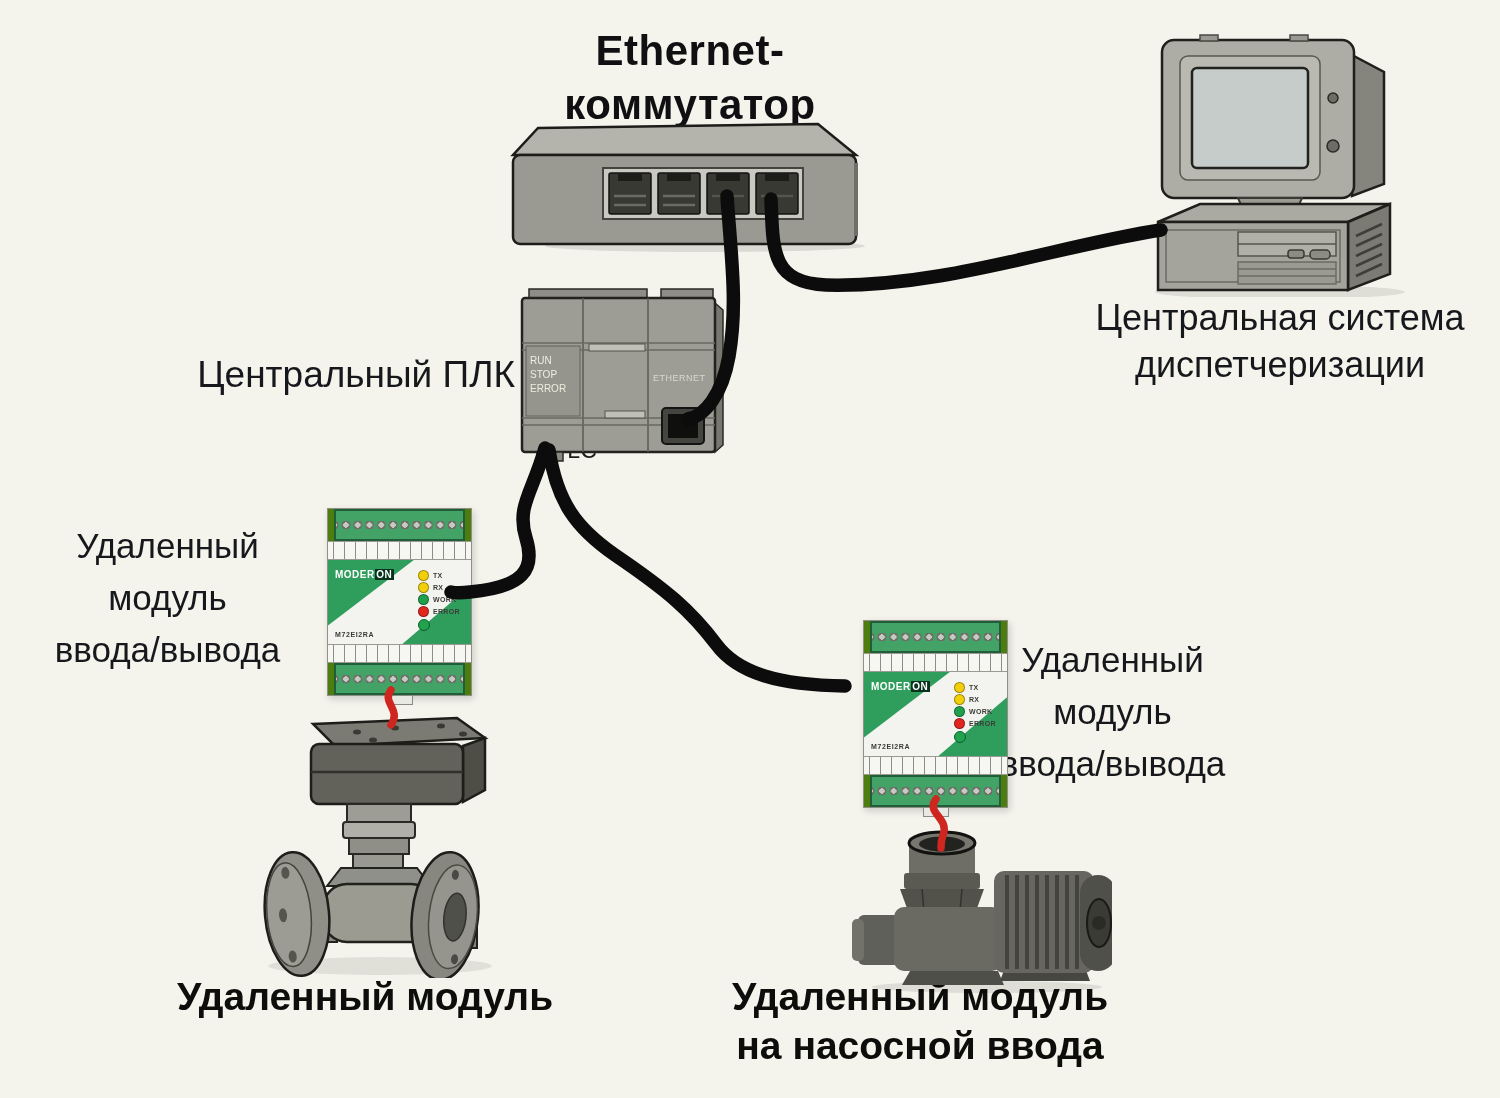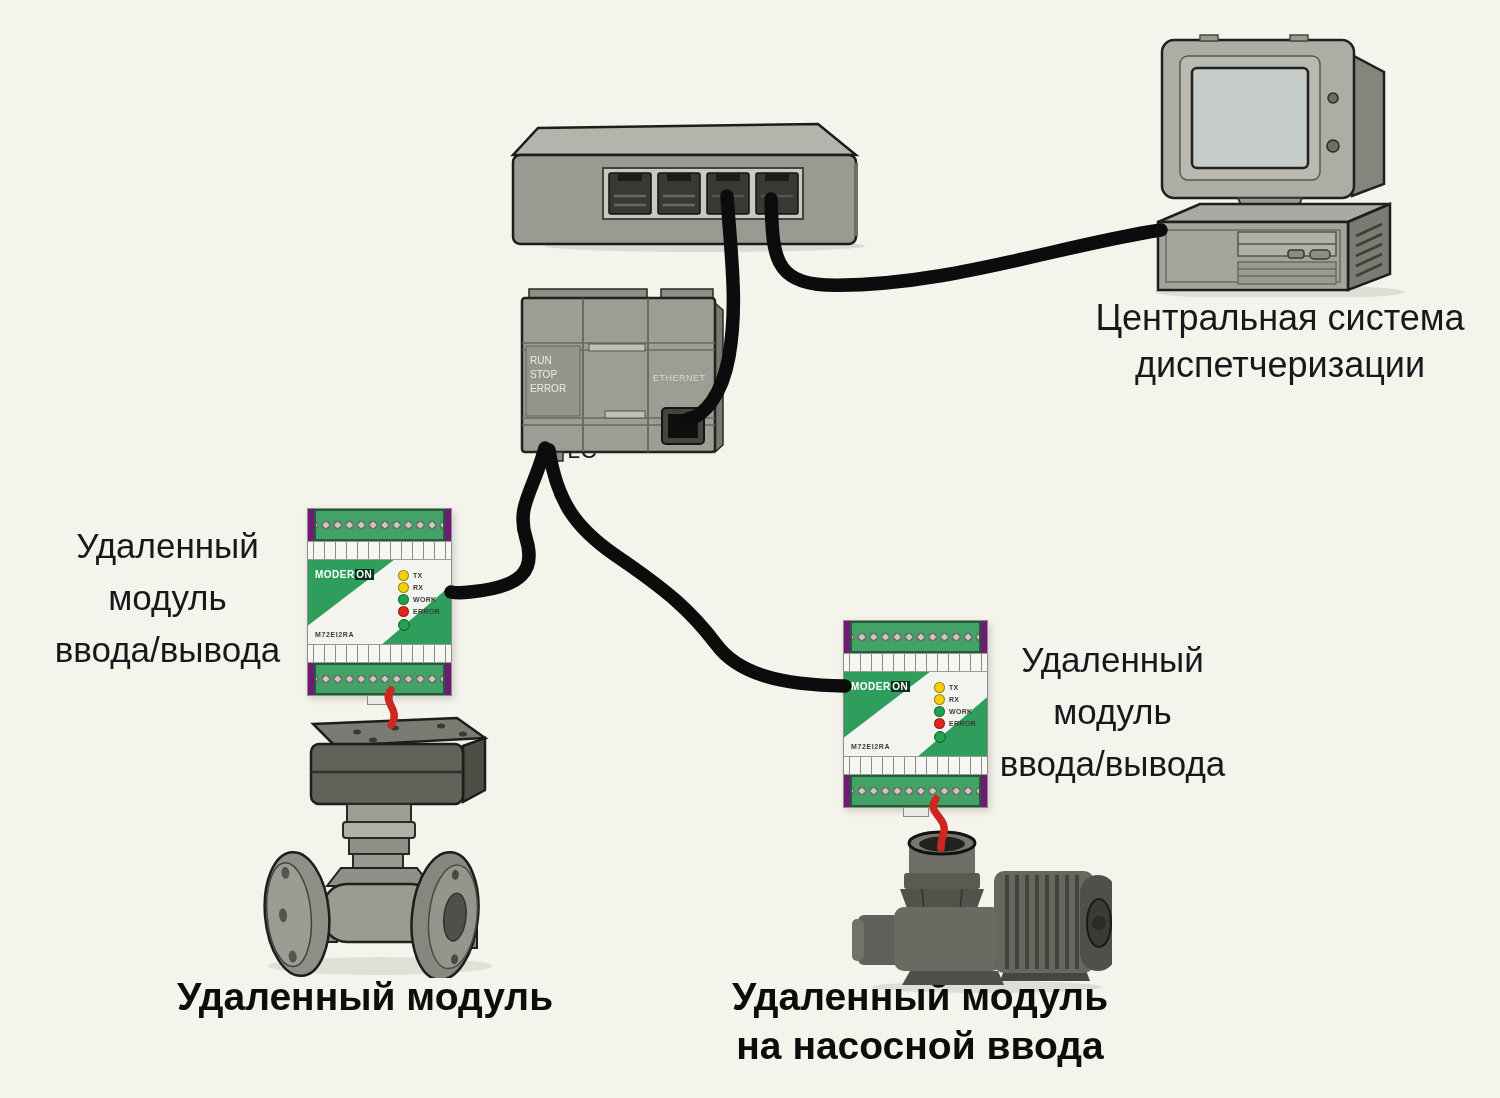--- a/index.html
+++ b/index.html
@@ -21,22 +21,22 @@
   .io-left-label{left:25px;top:520px;width:285px;text-align:center;
     font-size:35px;font-weight:400;line-height:52px;color:#17181c;}
   .io-right-label{left:970px;top:634px;width:285px;text-align:center;
     font-size:35px;font-weight:400;line-height:52px;color:#17181c;}
   .boiler-label{left:160px;top:972px;width:410px;text-align:center;
     font-size:39px;font-weight:700;line-height:49px;color:#0d0d0c;}
   .pumpst-label{left:710px;top:972px;width:420px;text-align:center;
     font-size:39px;font-weight:700;line-height:49px;color:#0d0d0c;}
   .plc-caption{left:552px;top:437px;font-size:23px;font-weight:400;color:#1c1c19;}
   
-  .io-module{width:143px;height:186px;background:#701a75;
-    border:1.5px solid #8f8f88;box-shadow:2px 3px 7px rgba(0,0,0,.16);z-index:10;}
+  .io-module{width:143px;height:186px;background:#4d7c0f;
+    border:1.5px solid #8f8f88;box-shadow:2px 3px 7px rgba(0,0,0,.16);z-index:10;margin-left:20px;}
   .io-terminal{position:absolute;left:6px;right:6px;height:32px;
     background:#43a266;border:2px solid #1f5e39;box-sizing:border-box;
     background-image:radial-gradient(4.5px at 50% 50%, #c9c9c3 0 2.8px, #6e6e68 2.9px 4.4px, rgba(0,0,0,0) 4.5px);
     background-size:11.8px 100%;background-repeat:repeat-x;background-position:4px center;}
   .io-terminal-top{top:0;}
   .io-terminal-bottom{bottom:0;}
   .io-pinstrip{position:absolute;left:0;right:0;height:19px;background:#f6f6f2;
     border-top:1px solid #9a9a93;border-bottom:1px solid #9a9a93;box-sizing:border-box;
     background-image:repeating-linear-gradient(to right, #8e8e88 0 1px, rgba(0,0,0,0) 1px 11px);
     background-position:5px 0;}
@@ -61,26 +61,31 @@
     background:#e9e9e4;border:1.5px solid #8b8b85;box-sizing:border-box;}
   svg text{font-family:"Liberation Sans", sans-serif;}
   .device{z-index:10;}
   #cables{z-index:50;pointer-events:none;}
 </style>
 </head>
 <body>
 
 <div id="canvas">
 
+  <div class="abs lbl switch-title">
+    <span>Ethernet-</span>
+    <span>коммутатор</span>
+  </div>
 
   <div class="abs lbl dispatch-label">
     <span>Центральная система</span>
     <span>диспетчеризации</span>
   </div>
 
+  <div class="abs lbl plc-label">Центральный ПЛК</div>
   <div class="abs lbl plc-caption">PLC</div>
 
   <div class="abs lbl io-left-label">
     <span>Удаленный</span>
     <span>модуль</span>
     <span>ввода/вывода</span>
   </div>
 
   <div class="abs lbl io-right-label">
     <span>Удаленный</span>

